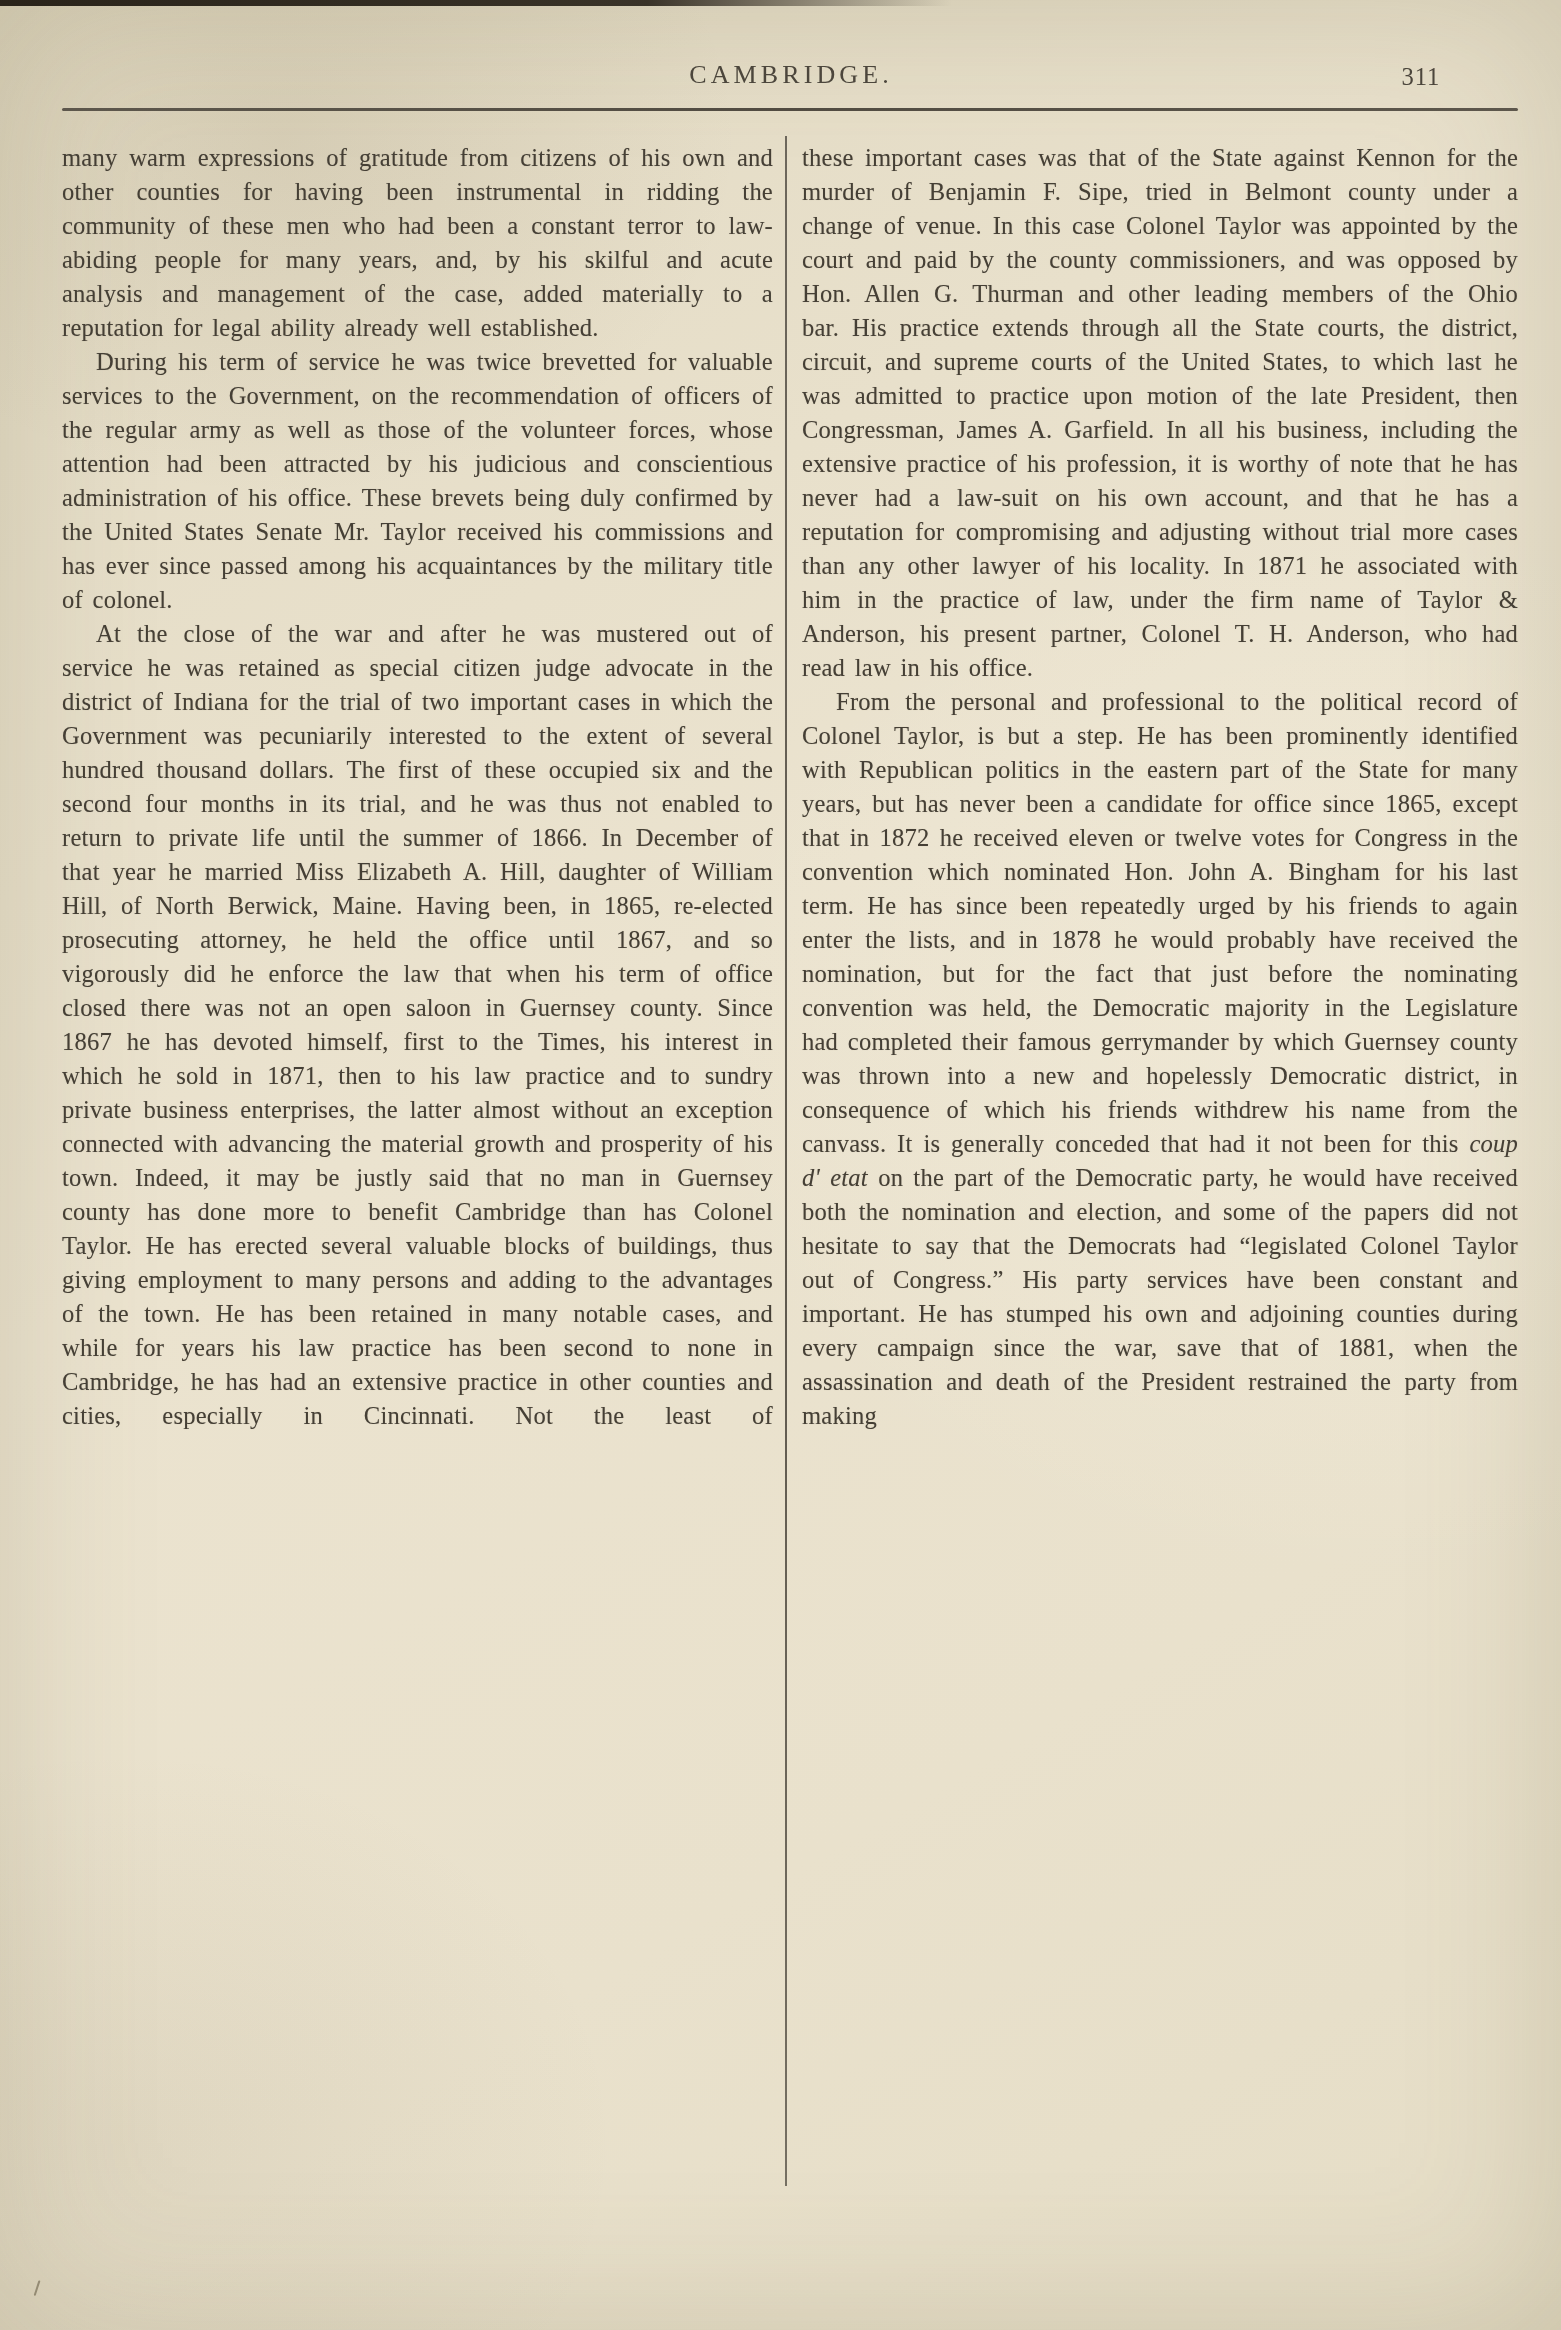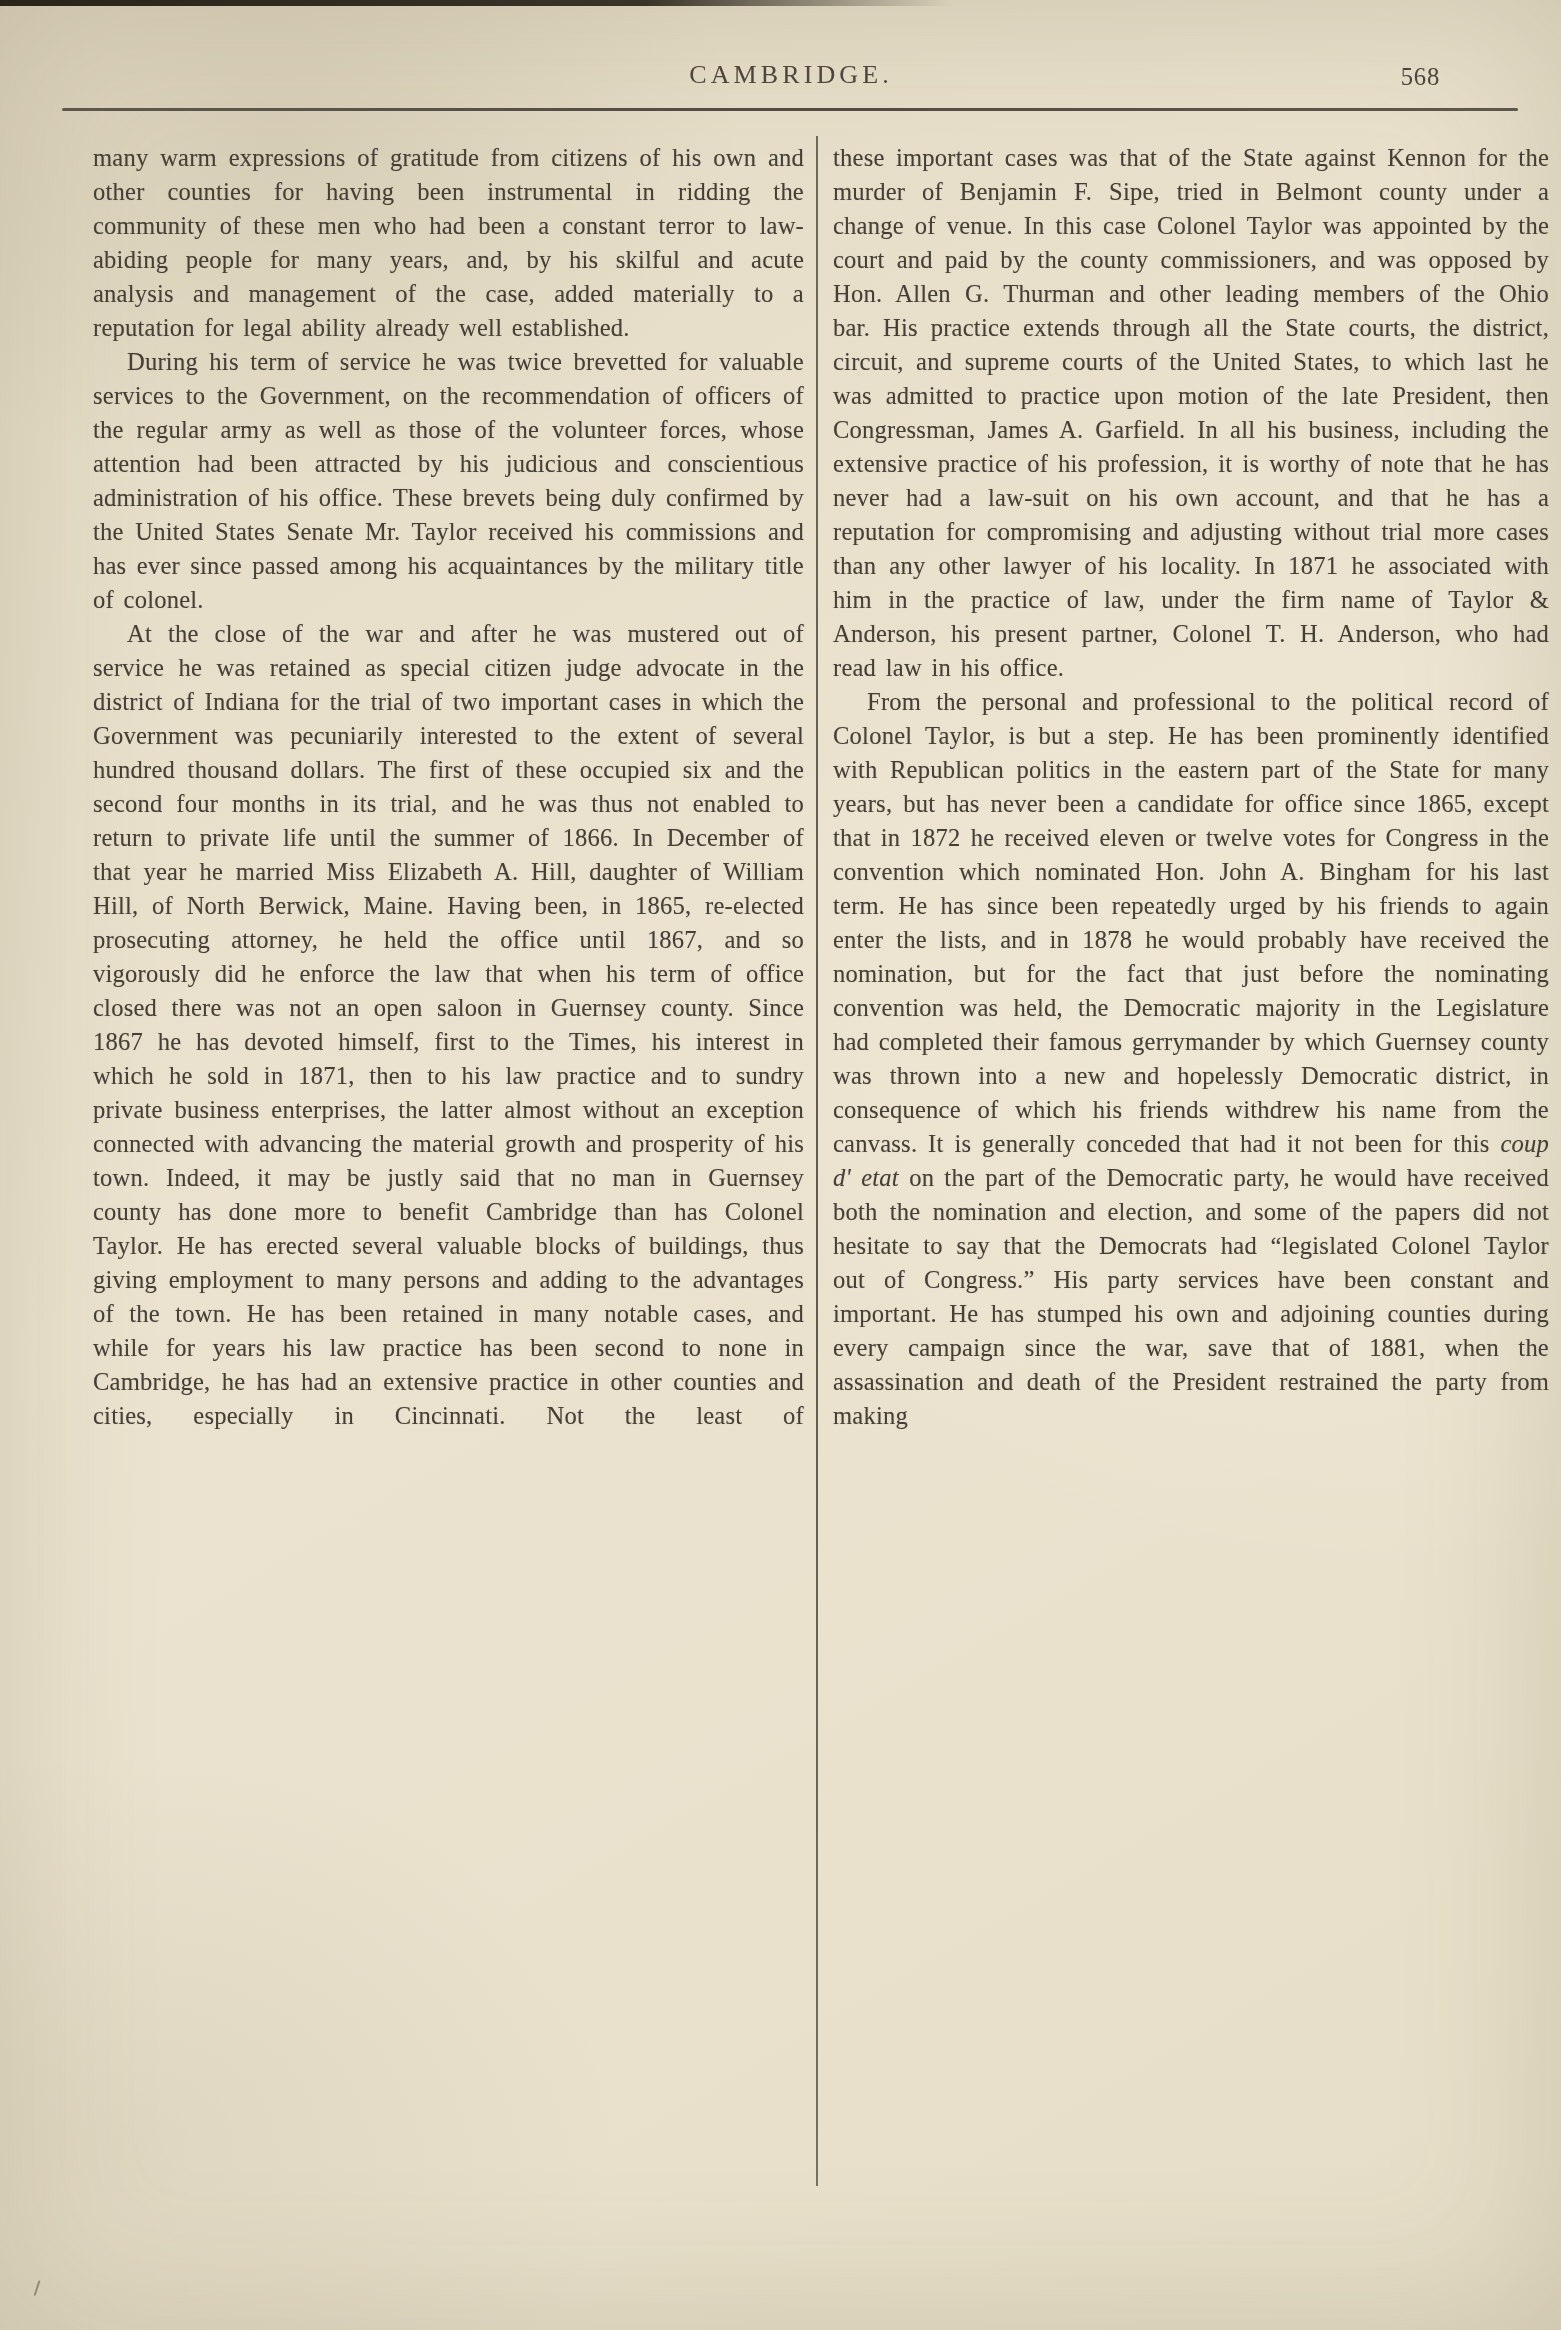--- a/index.html
+++ b/index.html
@@ -47,21 +47,21 @@
   .header-rule {
     position: absolute;
     top: 108px; left: 62px;
     width: 1456px; height: 2.5px;
     background: linear-gradient(to right, #5d574c, #514b41 50%, #5d574c);
     border-radius: 1.6px;
   }
   .text-block {
     position: absolute;
     top: 141px; left: 62px;
-    width: 1456px; height: 2085px; margin-left: 31px;
+    width: 1456px; height: 2085px;
   }
   .column {
     position: absolute; top: 0;
     font-size: 24.6px;
     line-height: 34px;
     text-align: justify;
     word-spacing: 3.3px;
     letter-spacing: 0.2px;
     hyphens: auto;
     -webkit-hyphens: auto;
@@ -90,21 +90,21 @@
   }
 </style>
 </head>
 <body>
 
 <div class="page">
   <div class="scan-edge-top"></div>
 
   <header class="page-header">
     <div class="running-title">CAMBRIDGE.</div>
-    <div class="page-number">568</div>
+    <div class="page-number">311</div>
   </header>
 
   <div class="header-rule"></div>
 
   <main class="text-block">
     <div class="column column-left" id="col-left">
         <p class="para"><span>many warm expressions of gratitude from citizens of his own and other counties for having been instrumental in ridding the community of these men who had been a constant terror to law-abiding people for many years, and, by his skilful and acute analysis and management of the case, added materially to a reputation for legal ability already well established.</span></p>
         <p class="para indent"><span>During his term of service he was twice brevetted for valuable services to the Government, on the recommendation of officers of the regular army as well as those of the volunteer forces, whose attention had been attracted by his judicious and conscientious administration of his office. These brevets being duly confirmed by the United States Senate Mr. Taylor received his commissions and has ever since passed among his acquaintances by the military title of colonel.</span></p>
         <p class="para indent continues"><span>At the close of the war and after he was mustered out of service he was retained as special citizen judge advocate in the district of Indiana for the trial of two important cases in which the Government was pecuniarily interested to the extent of several hundred thousand dollars. The first of these occupied six and the second four months in its trial, and he was thus not enabled to return to private life until the summer of 1866. In December of that year he married Miss Elizabeth A. Hill, daughter of William Hill, of North Berwick, Maine. Having been, in 1865, re-elected prosecuting attorney, he held the office until 1867, and so vigorously did he enforce the law that when his term of office closed there was not an open saloon in Guernsey county. Since 1867 he has devoted himself, first to the Times, his interest in which he sold in 1871, then to his law practice and to sundry private business enterprises, the latter almost without an exception connected with advancing the material growth and prosperity of his town. Indeed, it may be justly said that no man in Guernsey county has done more to benefit Cambridge than has Colonel Taylor. He has erected several valuable blocks of buildings, thus giving employment to many persons and adding to the advantages of the town. He has been retained in many notable cases, and while for years his law practice has been second to none in Cambridge, he has had an extensive practice in other counties and cities, especially in Cincinnati. Not the least of</span></p>
       </div>

